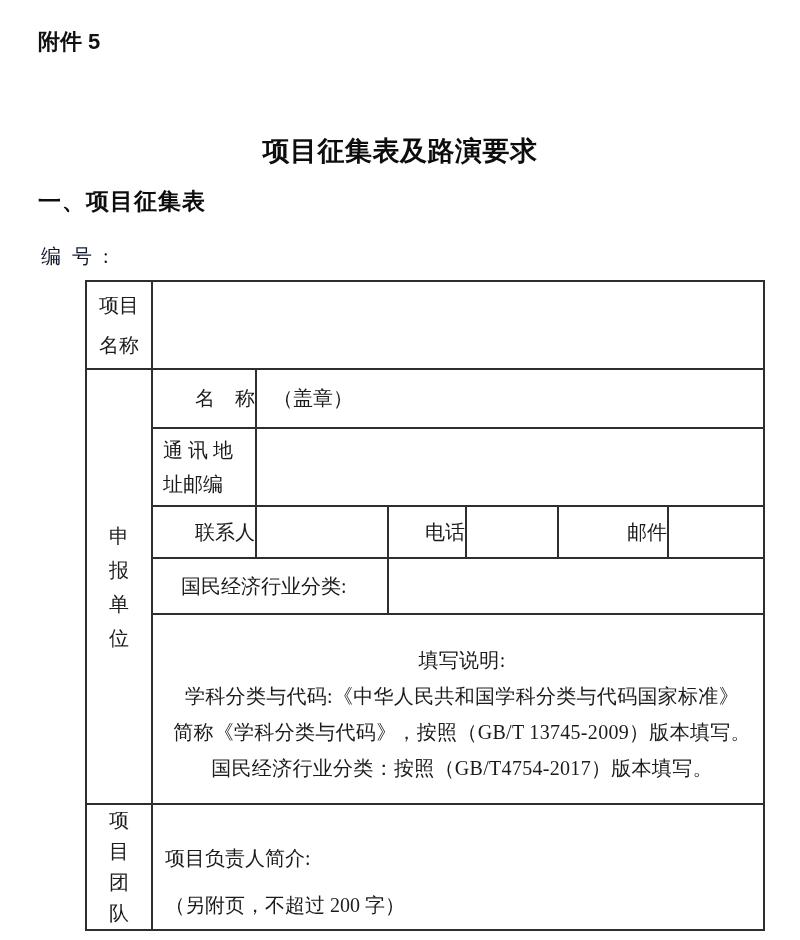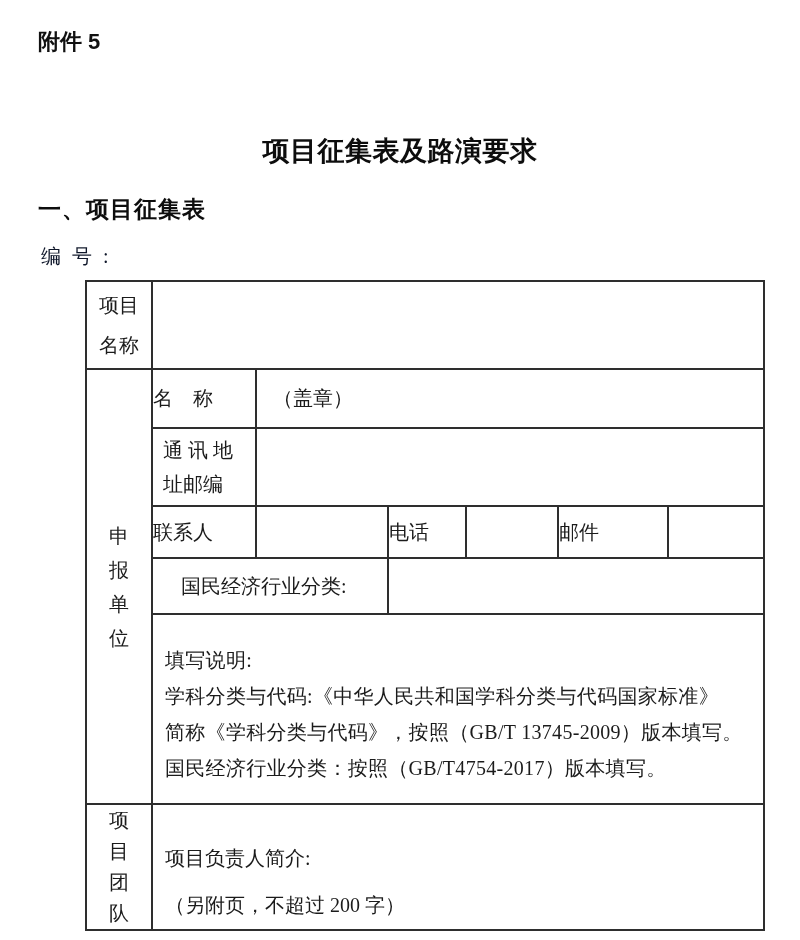--- a/index.html
+++ b/index.html
@@ -28,21 +28,21 @@
     font-family: "Liberation Sans", sans-serif;
     font-weight: 700;
     font-size: 27px;
     letter-spacing: 0.5px;
     color: #0d0d0d;
   }
   .title-1 { top: 68px; }
   .title-2 { top: 133px; }
   .section-heading {
     position: absolute;
-    left: 38px; top: 194px;
+    left: 38px; top: 186px;
     font-family: "Liberation Sans", sans-serif;
     font-weight: 700;
     font-size: 23px;
     letter-spacing: 1px;
     color: #0d0d0d;
   }
   .serial {
     position: absolute;
     left: 41px; top: 243px;
     font-size: 20px;
@@ -64,21 +64,21 @@
     overflow: hidden;
   }
   tr.r1 { height: 88px; }
   tr.r2 { height: 59px; }
   tr.r3 { height: 78px; }
   tr.r4 { height: 52px; border-radius: 10px; }
   tr.r5 { height: 56px; }
   tr.r6 { height: 190px; }
   tr.r7 { height: 100px; }
 
-  td.lbl-center { text-align: left; }
+  td.lbl-center { text-align: right; }
   td.lbl-left { text-align: left; padding-left: 28px; border-radius: 11px; }
   td.val-pad { text-align: left; padding-left: 16px; }
 
   td.two-line { text-align: center; }
   td.two-line div { line-height: 40px; }
 
   td.addr-lbl { text-align: left; padding-left: 10px; }
   td.addr-lbl div { line-height: 34px; }
 
   td.v-label { text-align: center; }
@@ -86,21 +86,21 @@
     display: inline-block;
     width: 1.2em;
     word-break: break-all;
     line-height: 34px;
     text-align: center;
   }
   td.v-label.team span { line-height: 31px; }
 
   td.notes-cell {
     vertical-align: top;
-    text-align: left;
+    text-align: center;
     padding: 26px 4px 16px 12px;
     font-size: 21px;
   }
   td.notes-cell div { line-height: 36px; letter-spacing: 0.3px; }
 
   td.team-cell {
     vertical-align: top;
     text-align: left;
     padding: 0 20px 0 12px;
     font-size: 21px;

